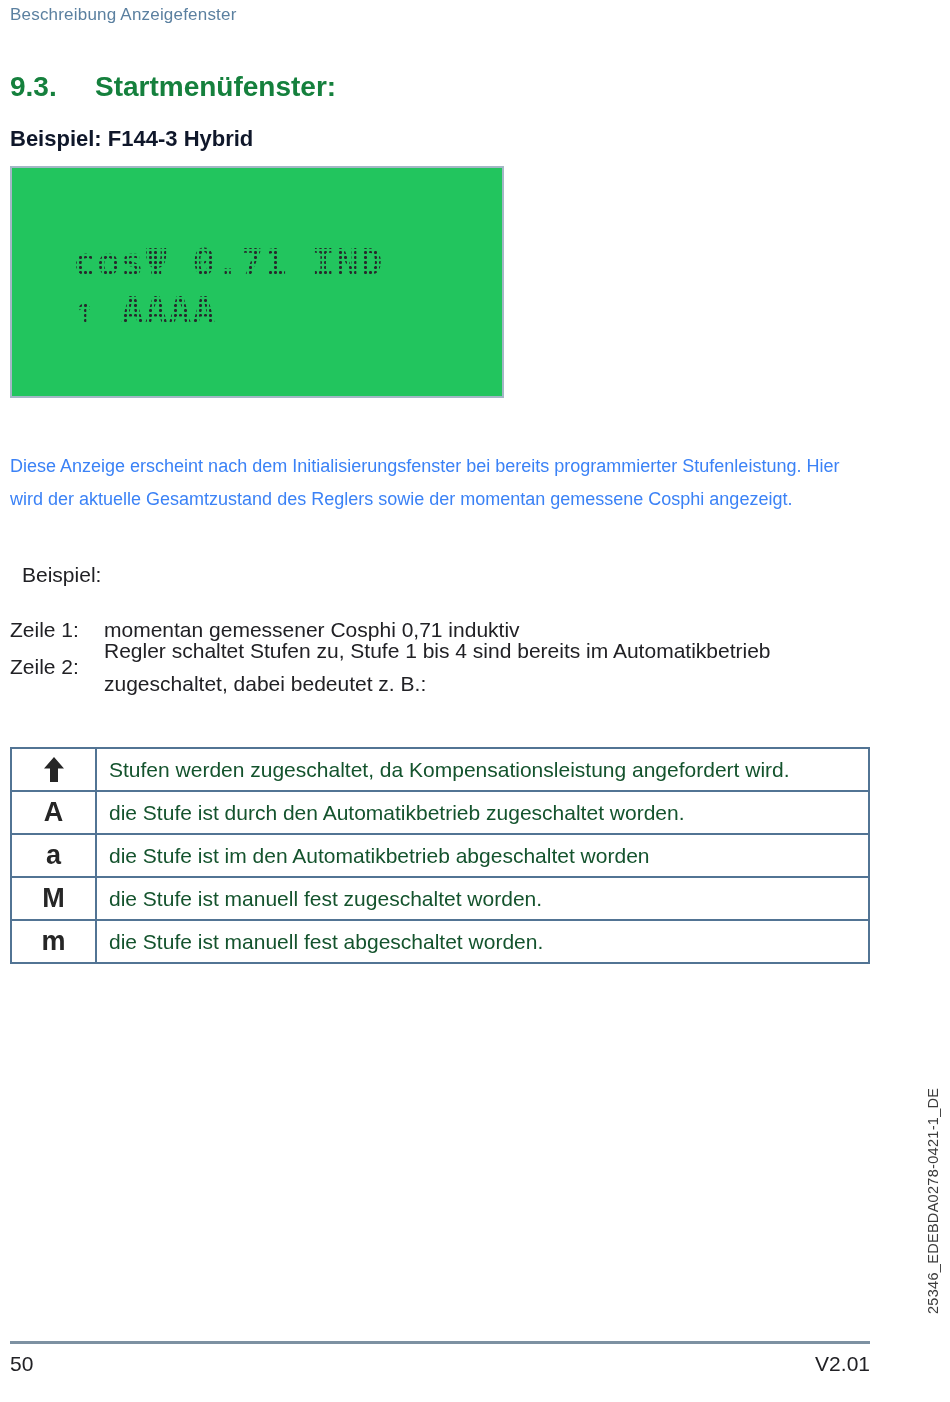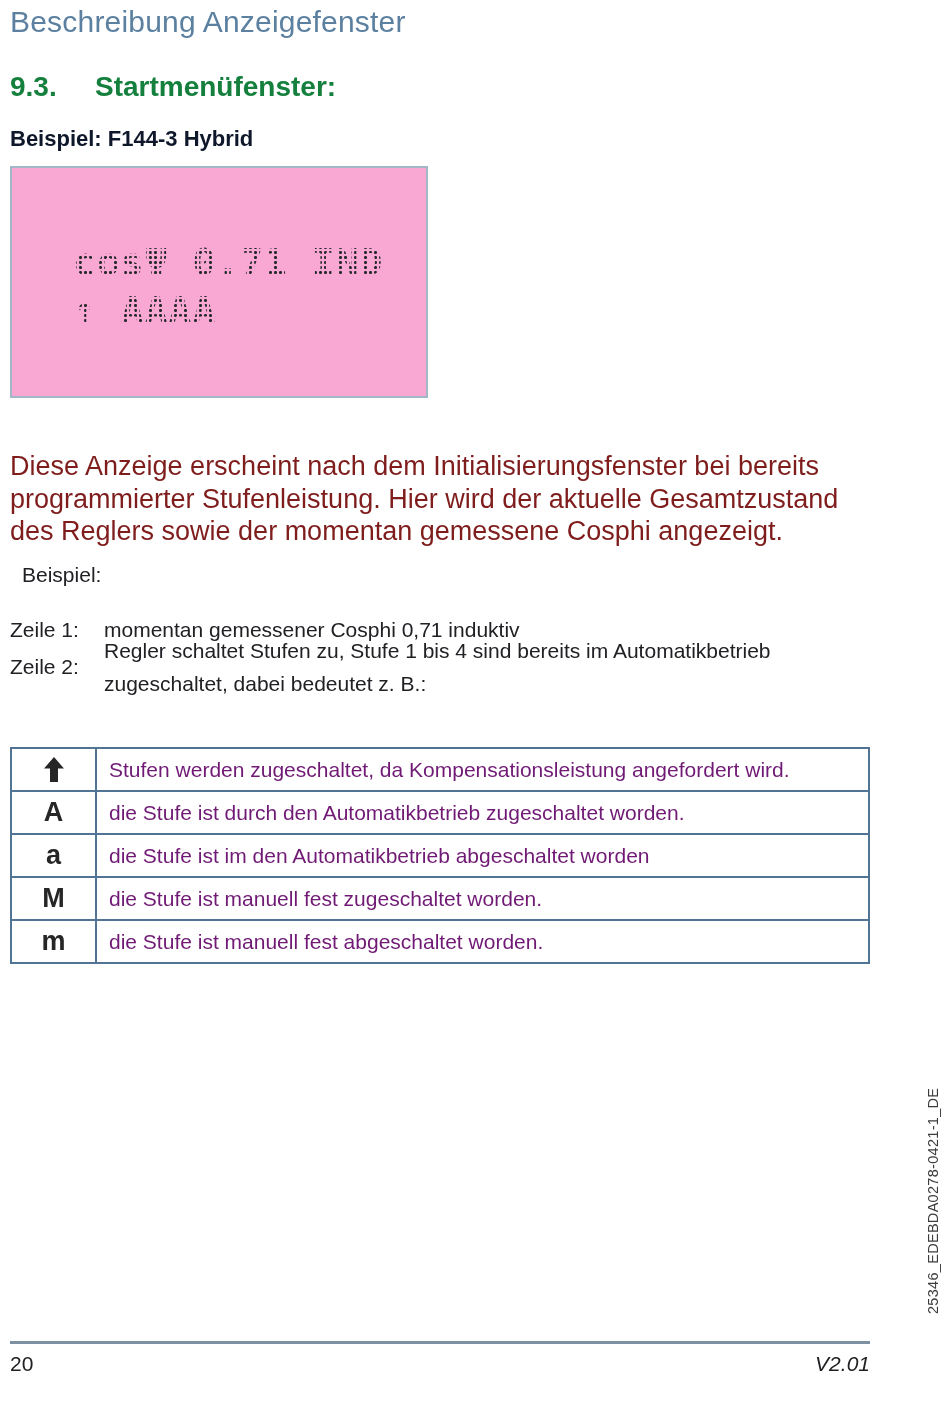--- a/index.html
+++ b/index.html
@@ -1,70 +1,70 @@
 <!DOCTYPE html>
 <html lang="de"><head>
 <meta charset="utf-8">
 <style>
   * { margin:0; padding:0; box-sizing:border-box; }
   html,body { width:950px; height:1402px; background:#ffffff; overflow:hidden;
               font-family:"Liberation Sans", sans-serif; color:#212125; }
   .page { position:relative; width:950px; height:1402px; background:#fff; }
 
-  .running-header { position:absolute; left:10px; top:5px; font-size:30px;
+  .running-header { position:absolute; left:10px; top:5px; font-size:17px;
                     font-weight:400; color:#5b80a0; letter-spacing:0.2px; }
 
   .section-heading { position:absolute; left:10px; top:71px; display:flex;
                      font-size:28px; font-weight:bold; color:#15803d; }
   .section-heading .num { width:85px; }
 
   .example-label { position:absolute; left:10px; top:126px; font-size:22px;
                    font-weight:bold; color:#0f172a; }
 
-  .lcd-box { position:absolute; left:10px; top:166px; width:418px; height:232px;
-             background:#f9a8d4; border:2px solid #a3b7c6;text-decoration:underline; }
+  .lcd-box { position:absolute; left:10px; top:166px; width:494px; height:232px;
+             background:#22c55e; border:2px solid #a3b7c6;text-decoration:underline; }
   .lcd-line { position:absolute; left:61px; font-family:"DejaVu Sans Mono", monospace;
               font-weight:bold; font-size:38px; color:#26292c; letter-spacing:1px;
               -webkit-mask-image:radial-gradient(circle, #000 38%, transparent 44%);
               -webkit-mask-size:5px 5px;
               mask-image:radial-gradient(circle, #000 38%, transparent 44%);
               mask-size:5px 5px; }
   .lcd-line1 { top:72px; }
   .lcd-line2 { top:120px; }
 
   .body-paragraph { position:absolute; left:10px; top:450px; width:852px;
-                    font-size:27px; line-height:32.5px; color:#7f1d1d; }
+                    font-size:18px; line-height:32.5px; color:#3b82f6; }
 
   .example2-label { position:absolute; left:22px; top:563px; font-size:21px; }
 
   .zeile-row { position:absolute; left:10px; display:flex; font-size:21px;
                line-height:32.5px;gap:16px; }
   .zeile-row .zlabel { flex:0 0 78px; }
   .zeile-row .ztext  { width:762px; }
   .zeile1 { top:614px; }
   .zeile2 { top:635px;align-items:center; }
 
   table.symbol-table { position:absolute; left:10px; top:747px; width:860px;
                        border-collapse:collapse; }
   table.symbol-table td { border:2px solid #527494; height:43px; vertical-align:middle; }
   td.sym-cell  { width:85px; text-align:center; font-weight:bold; font-size:27px;
                  color:#262626; }
-  td.text-cell { padding-left:12px; font-size:21px; color:#701a75; }
+  td.text-cell { padding-left:12px; font-size:21px; color:#14532d; }
   .arrow-icon svg { display:block; margin:0 auto; }
 
   .vertical-doc-id { position:absolute; left:925px; top:1108px; height:206px; width:22px;
                      writing-mode:vertical-rl; transform:rotate(180deg);
                      font-size:14.5px; color:#3c3c3c; letter-spacing:0.3px;
                      white-space:nowrap; }
 
   .footer-rule { position:absolute; left:10px; top:1341px; width:860px; height:3px;
                  background:#7d91a2; }
   .footer-page { position:absolute; left:10px; top:1352px; font-size:21px; }
   .footer-version { position:absolute; left:10px; top:1352px; width:860px;
-                    text-align:right; font-size:21px;font-style:italic; }
+                    text-align:right; font-size:21px; }
 </style>
 </head>
 <body>
 
 <div class="page">
 
   <div class="running-header">Beschreibung Anzeigefenster</div>
 
   <div class="section-heading">
     <span class="num">9.3.</span>
@@ -119,16 +119,16 @@
       <tr>
         <td class="sym-cell">m</td>
         <td class="text-cell">die Stufe ist manuell fest abgeschaltet worden.</td>
       </tr>
     </tbody>
   </table>
 
   <div class="vertical-doc-id">25346_EDEBDA0278-0421-1_DE</div>
 
   <div class="footer-rule"></div>
-  <div class="footer-page">20</div>
+  <div class="footer-page">50</div>
   <div class="footer-version">V2.01</div>
 
 </div>
 
 </body></html>

